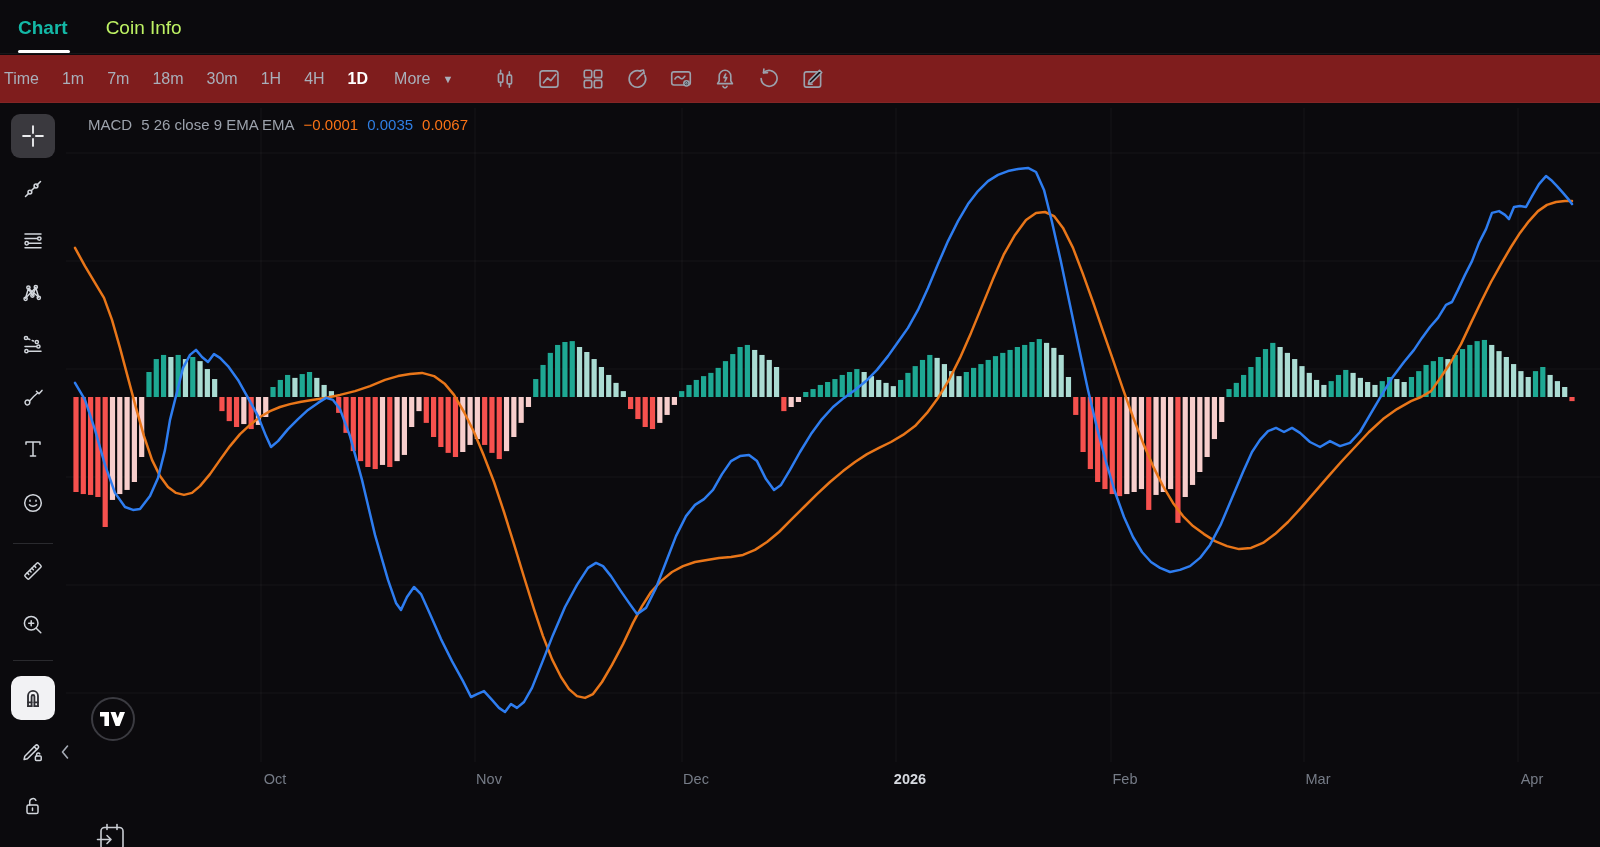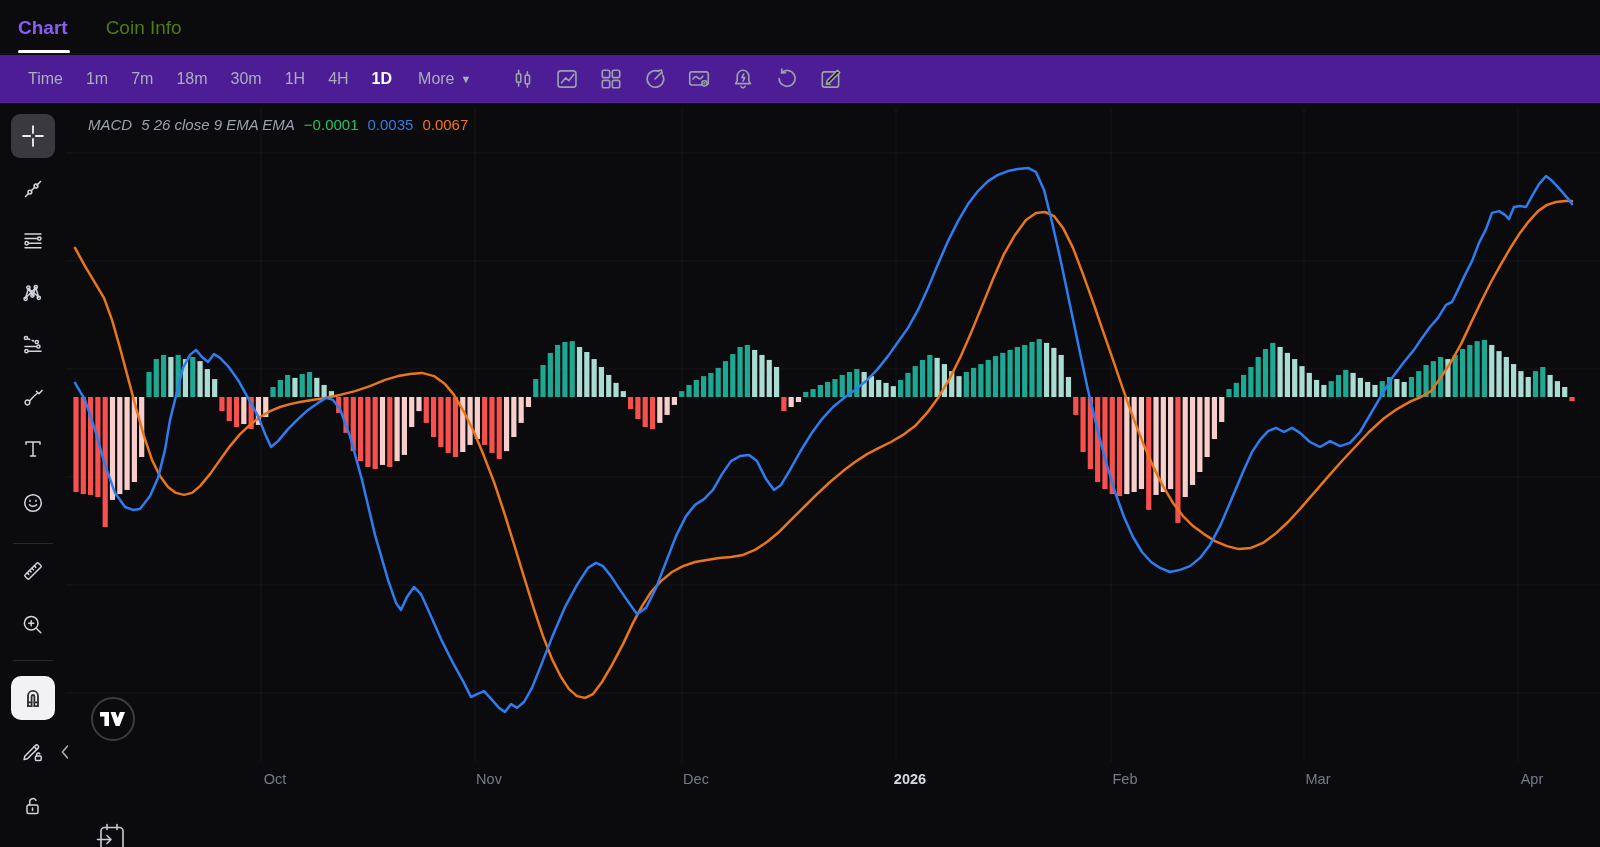--- a/index.html
+++ b/index.html
@@ -1,49 +1,49 @@
 <!DOCTYPE html>
 <html><head>
 <meta charset="utf-8">
 <style>
   html,body{margin:0;padding:0;background:#0B0A0D;width:1600px;height:847px;overflow:hidden;
     font-family:"Liberation Sans","DejaVu Sans",sans-serif;-webkit-font-smoothing:antialiased;}
   .stage{position:relative;width:1600px;height:847px;background:#0B0A0D;}
   
   .tabbar{position:absolute;left:0;top:0;width:1600px;height:54px;display:flex;align-items:flex-end;
     padding-left:18px;box-sizing:border-box;gap:38px;border-bottom:1px solid rgba(255,255,255,.05);background:#0B0A0D;z-index:30;}
-  .tab{position:relative;font-size:19px;color:#4d7c0f;padding-bottom:14px;cursor:pointer;}
-  .tab.active{color:#8b5cf6;font-weight:700;}
+  .tab{position:relative;font-size:19px;color:#bef264;padding-bottom:14px;cursor:pointer;}
+  .tab.active{color:#14b8a6;font-weight:700;}
   .tab.active .underline{position:absolute;left:0;bottom:0;width:52px;height:3px;background:#FFFFFF;border-radius:2px;}
   
   .toolbar{position:absolute;left:0;top:55px;width:1600px;height:48px;display:flex;align-items:center;
-    padding-left:28px;box-sizing:border-box;border-bottom:1px solid rgba(255,255,255,.04);background:#4c1d95;z-index:30;}
+    padding-left:4px;box-sizing:border-box;border-bottom:1px solid rgba(255,255,255,.04);background:#7f1d1d;z-index:30;}
   .tf{font-size:16px;color:#A9AFBA;margin-right:23px;cursor:pointer;white-space:nowrap;}
   .tf.active{color:#FFFFFF;font-weight:700;}
-  .more{font-size:16px;color:#A9AFBA;margin-left:3px;margin-right:6px;cursor:pointer;display:flex;align-items:center;gap:6px;}
+  .more{font-size:16px;color:#A9AFBA;margin-left:3px;margin-right:6px;cursor:pointer;display:flex;align-items:center;gap:12px;}
   .caret{font-size:11px;color:#A9AFBA;}
   .iconrow{display:flex;align-items:center;gap:16px;margin-left:32px;}
   .icon-btn{width:28px;height:28px;display:flex;align-items:center;justify-content:center;cursor:pointer;border-radius:6px;}
   .icon-btn svg{stroke:#9BA1AC;fill:none;stroke-width:1.5;stroke-linecap:round;stroke-linejoin:round;}
   
   .sidebar{position:absolute;left:0;top:103px;width:66px;height:744px;background:#0B0A0D;z-index:25;}
   .tool{position:absolute;left:21px;width:24px;height:24px;display:flex;align-items:center;justify-content:center;cursor:pointer;}
   .tool svg{stroke:#D2D6DC;fill:none;stroke-width:1.5;stroke-linecap:round;stroke-linejoin:round;}
   .tool-active-box{position:absolute;left:11px;width:44px;height:44px;border-radius:9px;background:#3A393E;
     display:flex;align-items:center;justify-content:center;cursor:pointer;}
   .tool-active-box svg{stroke:#ECEDEF;fill:none;stroke-width:1.6;stroke-linecap:round;}
   .magnet-box{position:absolute;left:11px;width:44px;height:44px;border-radius:10px;background:#F2F2F4;
     display:flex;align-items:center;justify-content:center;cursor:pointer;}
   .magnet-box svg{stroke:#2E2E33;fill:none;stroke-width:1.7;stroke-linecap:round;stroke-linejoin:round;}
   .side-divider{position:absolute;left:13px;width:40px;height:1px;background:#2A2A2E;}
   .collapse{position:absolute;left:59px;top:743px;width:12px;height:18px;cursor:pointer;z-index:26;}
   
   .chart-svg{position:absolute;left:0;top:0;z-index:5;}
   .macd-row{position:absolute;left:88px;top:116px;z-index:20;font-size:15px;display:flex;gap:9px;align-items:baseline;}
-  .macd-row .lbl{color:#9CA2AC;font-style:italic;}
+  .macd-row .lbl{color:#9CA2AC;}
   .tv-logo{position:absolute;left:91px;top:697px;width:44px;height:44px;border-radius:50%;
     border:2px solid #3B3B41;box-sizing:border-box;display:flex;align-items:center;justify-content:center;z-index:20;cursor:pointer;}
   .goto-date{position:absolute;left:96px;top:822px;z-index:20;cursor:pointer;}
   .goto-date svg{stroke:#C9CCD2;fill:none;stroke-width:1.6;stroke-linecap:round;stroke-linejoin:round;}
 </style>
 </head>
 <body>
 
 <div class="stage">
 
@@ -274,21 +274,21 @@
       <text x="696" y="784" text-anchor="middle" fill="#767C87" font-size="14.5" font-weight="400" font-family="&quot;Liberation Sans&quot;,&quot;DejaVu Sans&quot;,sans-serif">Dec</text>
       <text x="910" y="784" text-anchor="middle" fill="#D7DAE0" font-size="14.5" font-weight="700" font-family="&quot;Liberation Sans&quot;,&quot;DejaVu Sans&quot;,sans-serif">2026</text>
       <text x="1125" y="784" text-anchor="middle" fill="#767C87" font-size="14.5" font-weight="400" font-family="&quot;Liberation Sans&quot;,&quot;DejaVu Sans&quot;,sans-serif">Feb</text>
       <text x="1318" y="784" text-anchor="middle" fill="#767C87" font-size="14.5" font-weight="400" font-family="&quot;Liberation Sans&quot;,&quot;DejaVu Sans&quot;,sans-serif">Mar</text>
       <text x="1532" y="784" text-anchor="middle" fill="#767C87" font-size="14.5" font-weight="400" font-family="&quot;Liberation Sans&quot;,&quot;DejaVu Sans&quot;,sans-serif">Apr</text>
     </svg>
 
   <div class="macd-row">
     <span class="lbl">MACD</span>
     <span class="lbl">5 26 close 9 EMA EMA</span>
-    <span style="color:#22c55e">−0.0001</span>
+    <span style="color:#f97316">−0.0001</span>
     <span style="color:#2F7EE2">0.0035</span>
     <span style="color:#f97316">0.0067</span>
   </div>
 
   <div class="tv-logo">
     <svg width="26" height="15" viewBox="0 0 26 15">
       <path d="M0 0h9v14h-4.6V4.4H0z" fill="#FFFFFF"></path>
       <path d="M10.5 0h5l2.2 6.1L19.9 0H25l-5.4 14h-4z" fill="#FFFFFF"></path>
     </svg>
   </div>

